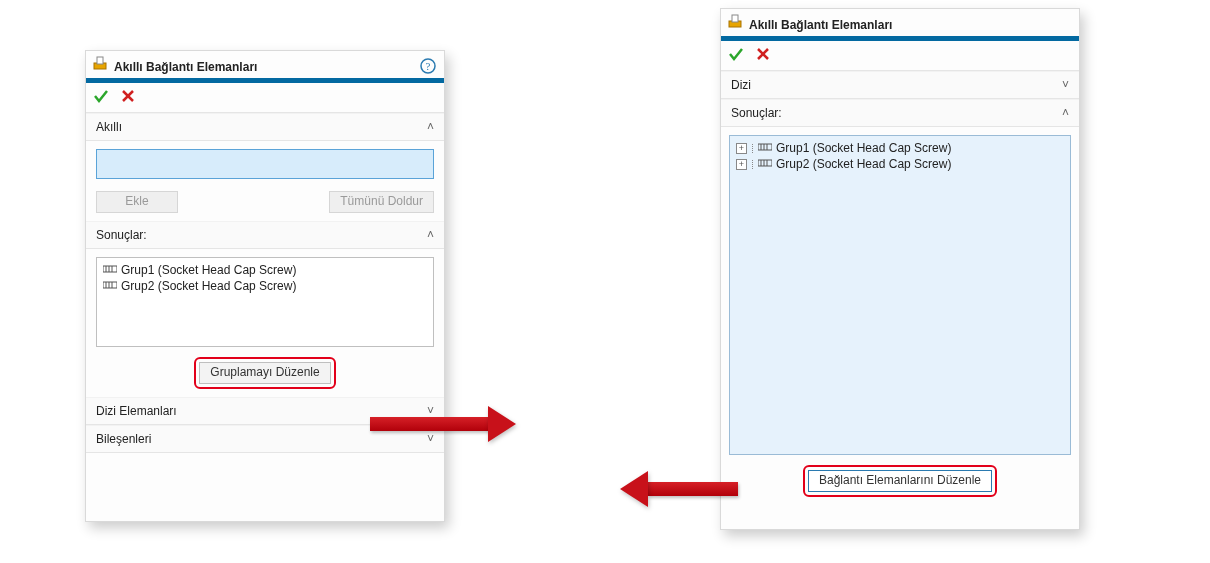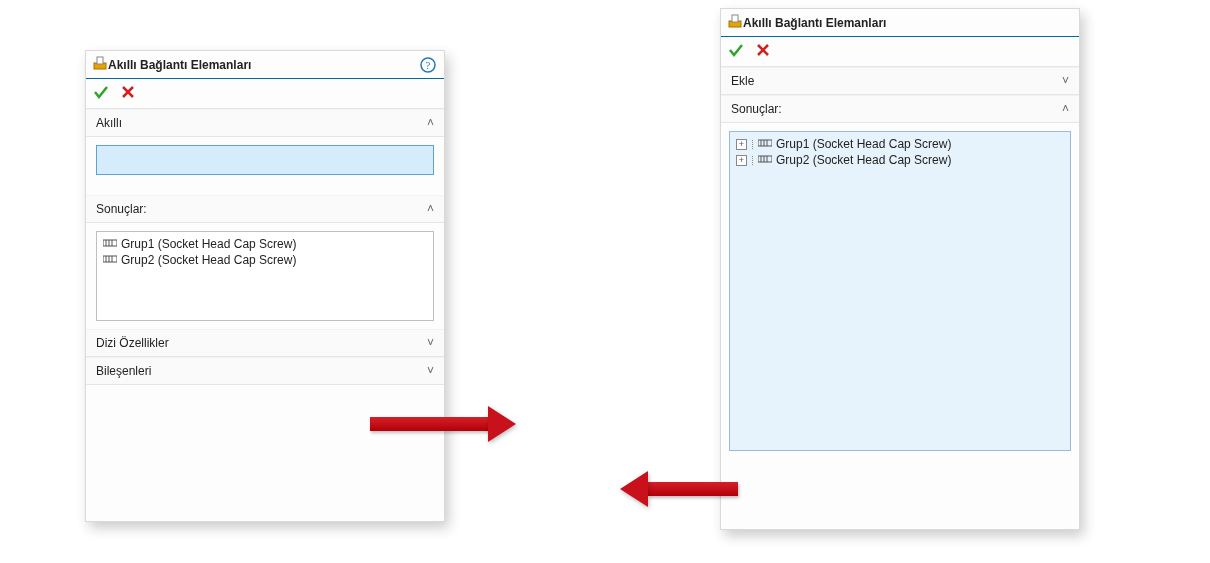--- a/index.html
+++ b/index.html
@@ -15,23 +15,24 @@
   }
   .panel {
     position: absolute;
     background: #fdfdfd;
     border: 1px solid #d9d9d9;
     box-shadow: 4px 6px 12px rgba(0,0,0,0.20), 0 0 0 1px rgba(0,0,0,0);
     box-sizing: border-box;
   }
   .panel-title-bar {
     display: flex;
-    align-items: center;
+    align-items: flex-end;
     padding: 4px 8px 4px 6px;
-    border-bottom: 1px solid #0369a1;
+    gap: 6px;
+    border-bottom: 5px solid #0369a1;
   }
   .panel-title-bar .title-text {
     font-weight: bold;
     flex: 1;
   }
   .confirm-bar {
     display: flex;
     gap: 10px;
     padding: 4px 6px;
     border-bottom: 1px solid #e5e5e5;
@@ -197,20 +198,24 @@
         </svg>
     </span>
   </div>
 
   <div class="section-header">
     <span>Akıllı</span>
     <span style="color:#666;font-size:12px;">˄</span>
   </div>
   <div class="section-body">
     <div class="sel-box"></div>
+    <div class="btn-row">
+      <span class="btn disabled">Ekle</span>
+      <span class="btn disabled" style="white-space:pre-line;">Tümünü Doldur</span>
+    </div>
   </div>
 
   <div class="section-header">
     <span>Sonuçlar:</span>
     <span style="color:#666;font-size:12px;">˄</span>
   </div>
   <div class="section-body">
     <div class="results-box">
       <div class="result-item">
         <span><svg width="14" height="10">
@@ -224,24 +229,29 @@
       <div class="result-item">
         <span><svg width="14" height="10">
               <rect x="0" y="2" width="14" height="6" fill="none" stroke="#555"></rect>
               <line x1="3" y1="2" x2="3" y2="8" stroke="#555"></line>
               <line x1="6" y1="2" x2="6" y2="8" stroke="#555"></line>
               <line x1="9" y1="2" x2="9" y2="8" stroke="#555"></line>
             </svg></span>
         <span>Grup2 (Socket Head Cap Screw)</span>
       </div>
     </div>
-  </div>
-
-  <div class="section-header">
-    <span>Dizi Özellikler</span>
+    <div class="edit-button-wrap">
+      <span class="highlight-ring">
+        <span class="btn" style="white-space:pre-line;">Gruplamayı Düzenle</span>
+      </span>
+    </div>
+  </div>
+
+  <div class="section-header">
+    <span>Dizi Elemanları</span>
     <span style="color:#666;font-size:12px;">˅</span>
   </div>
 
   <div class="section-header">
     <span>Bileşenleri</span>
     <span style="color:#666;font-size:12px;">˅</span>
   </div>
 </div>
 
 <div class="panel" style="left:720px; top:8px; width:360px; height:522px;">
@@ -262,21 +272,21 @@
     </span>
     <span>
       <svg width="16" height="16">
           <line x1="3" y1="3" x2="13" y2="13" stroke="#d02020" stroke-width="2.5"></line>
           <line x1="13" y1="3" x2="3" y2="13" stroke="#d02020" stroke-width="2.5"></line>
         </svg>
     </span>
   </div>
 
   <div class="section-header">
-    <span>Ekle</span>
+    <span>Dizi</span>
     <span style="color:#666;font-size:12px;">˅</span>
   </div>
 
   <div class="section-header">
     <span>Sonuçlar:</span>
     <span style="color:#666;font-size:12px;">˄</span>
   </div>
   <div class="section-body" style="padding:6px;">
     <div class="results-box-right">
       <div class="result-item">
@@ -295,20 +305,25 @@
         <span style="height:9px;border-left:1px dotted #888;margin:0 1px;"></span>
         <span><svg width="14" height="10">
               <rect x="0" y="2" width="14" height="6" fill="none" stroke="#555"></rect>
               <line x1="3" y1="2" x2="3" y2="8" stroke="#555"></line>
               <line x1="6" y1="2" x2="6" y2="8" stroke="#555"></line>
               <line x1="9" y1="2" x2="9" y2="8" stroke="#555"></line>
             </svg></span>
         <span>Grup2 (Socket Head Cap Screw)</span>
       </div>
     </div>
+    <div class="edit-button-wrap">
+      <span class="highlight-ring">
+        <span class="btn primary-outline" style="white-space:pre-line;">Bağlantı Elemanlarını Düzenle</span>
+      </span>
+    </div>
   </div>
 </div>
 
 <div class="arrow right" style="left:370px; top:410px;">
   <div class="shaft"></div>
     <div class="head"></div>
 </div>
 <div class="arrow left" style="left:620px; top:475px;">
   <div class="shaft"></div>
     <div class="head"></div>

